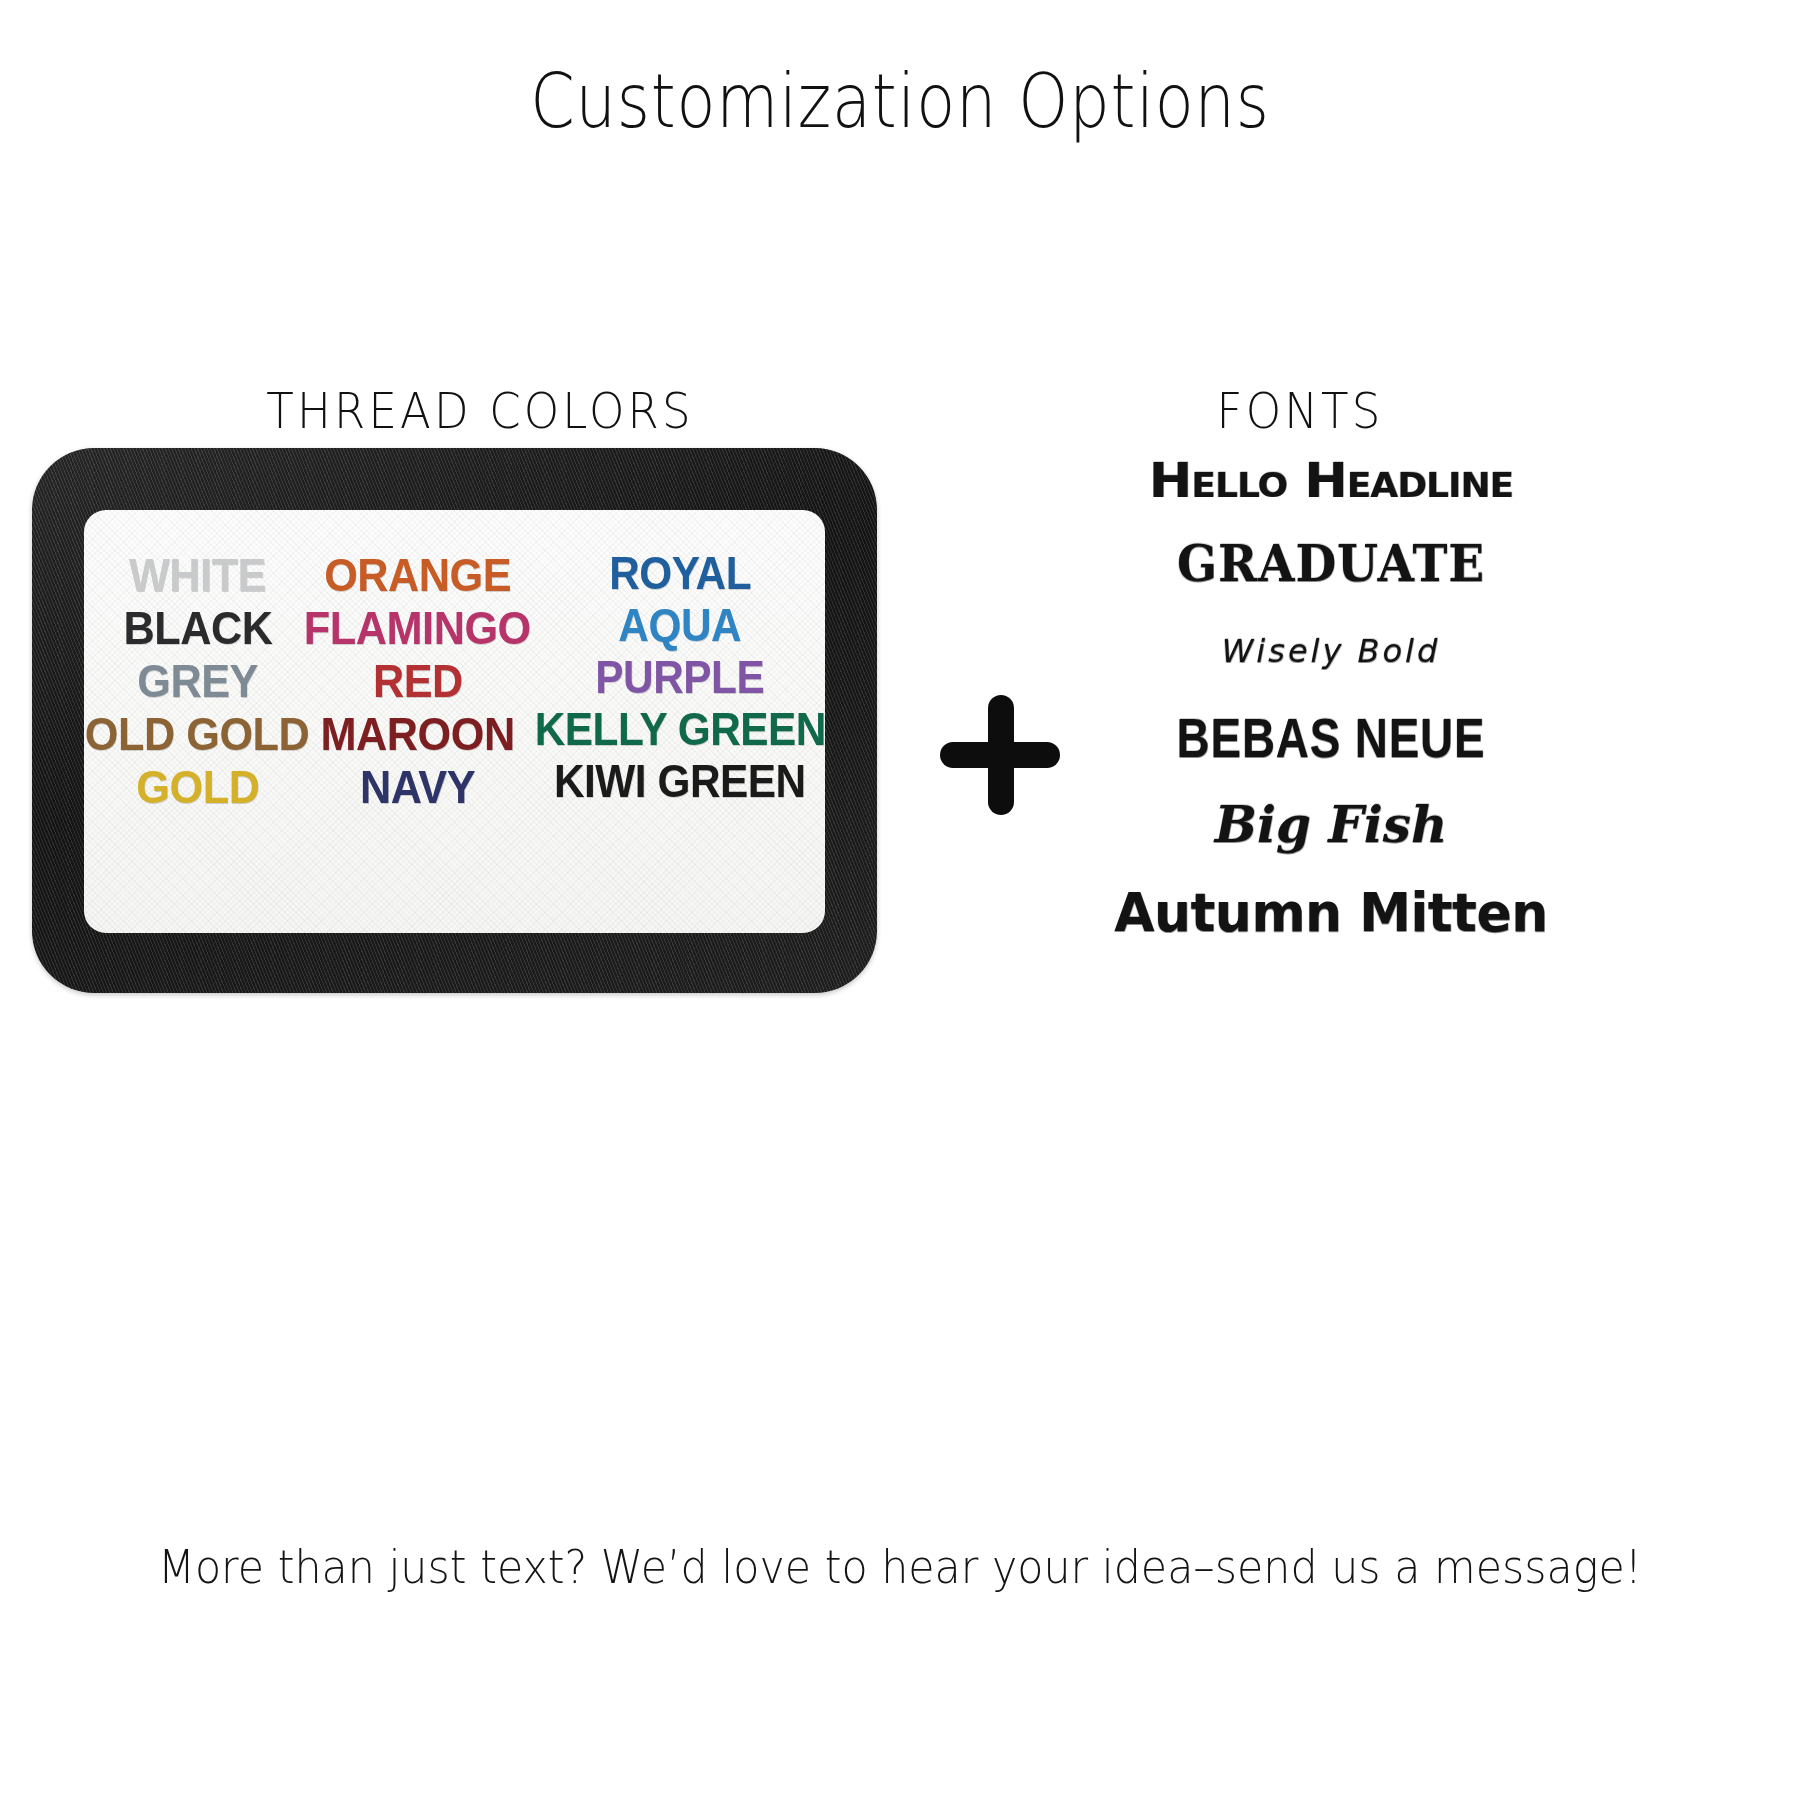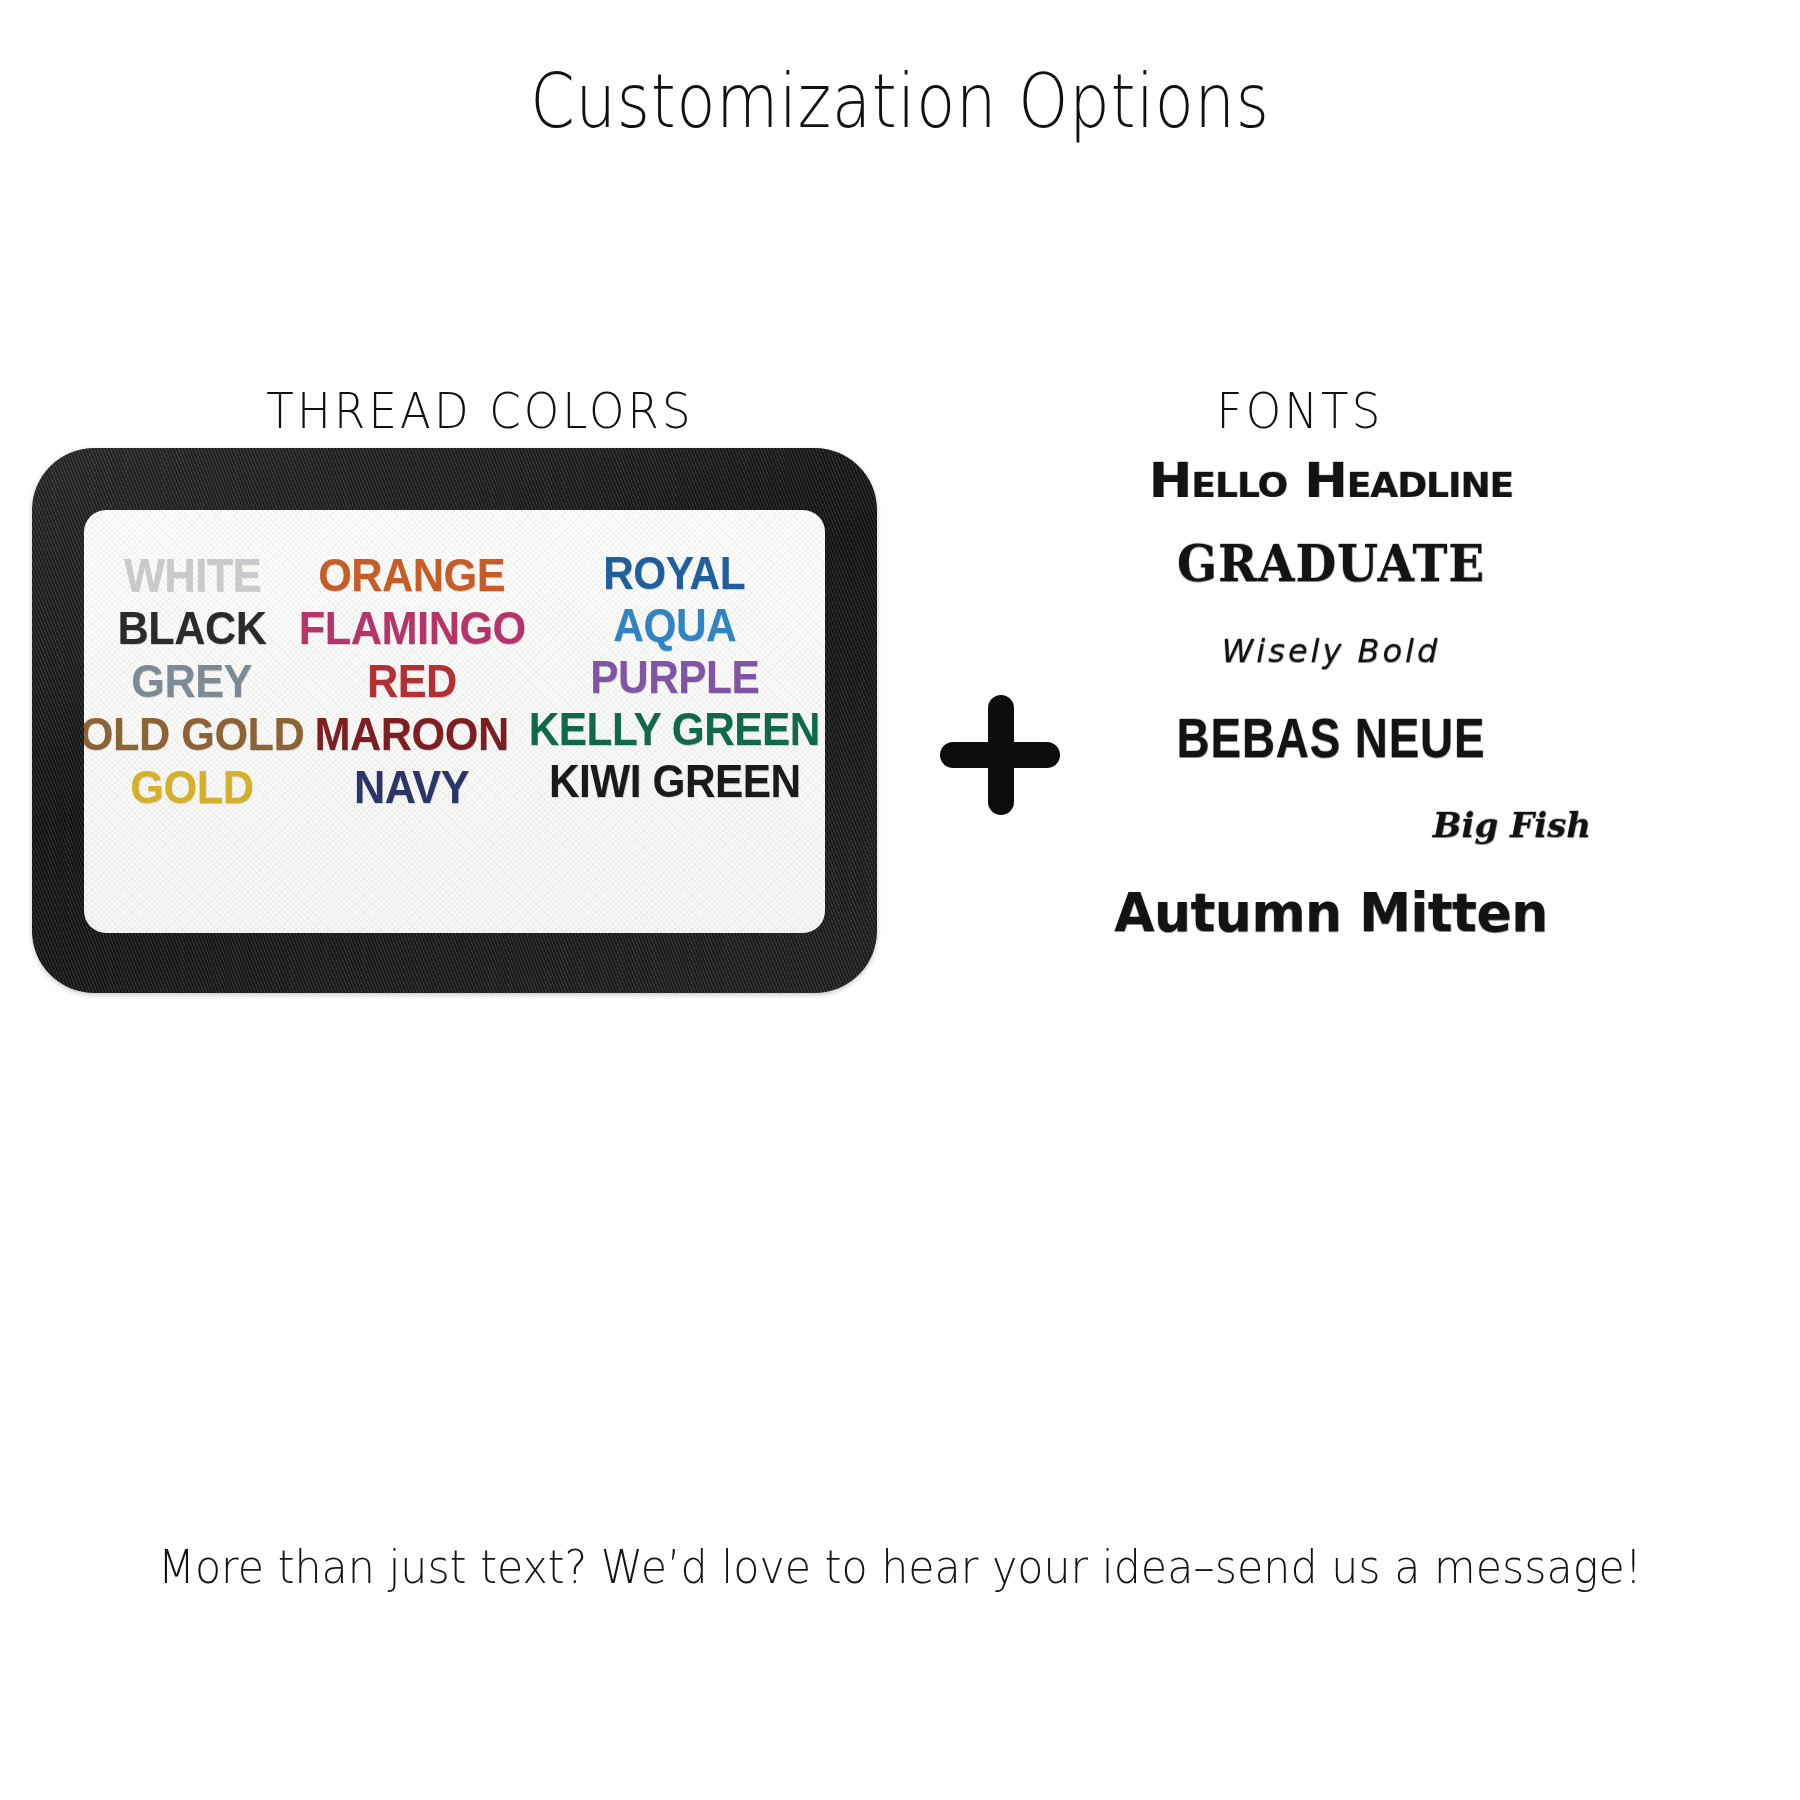--- a/index.html
+++ b/index.html
@@ -92,21 +92,21 @@
       linear-gradient(180deg, #fdfdfd 0%, #f6f6f4 100%);
     overflow: hidden;
   }
 
   .color-columns {
     position: absolute;
     top: 38px;
     left: 0;
     right: 0;
     display: flex;
-    justify-content: center;
+    justify-content: flex-start;
     padding: 0 6px;
     box-sizing: border-box;
   }
   .color-col {
     display: flex;
     flex-direction: column;
     align-items: center;
   }
   .color-col.col-1 { width: 215px; }
   .color-col.col-2 { width: 225px; }
@@ -199,25 +199,24 @@
     font-size: 52px;
     letter-spacing: 1px;
     transform: scaleX(0.88) scaleY(1.06);
     height: 68px;
     line-height: 68px;
   }
   .fs-bigfish {
     font-family: "DejaVu Serif", serif;
     font-style: italic;
     font-weight: bold;
-    font-size: 34px;
+    font-size: 50px;
     letter-spacing: 0px;
     height: 70px;
     line-height: 70px;
-    text-align: right;
   }
   .fs-clarendon {
     font-family: "DejaVu Serif", serif;
     font-weight: bold;
     font-size: 52px;
     letter-spacing: 0.5px;
     height: 72px;
     line-height: 72px;
   }
   .fs-autumn {

